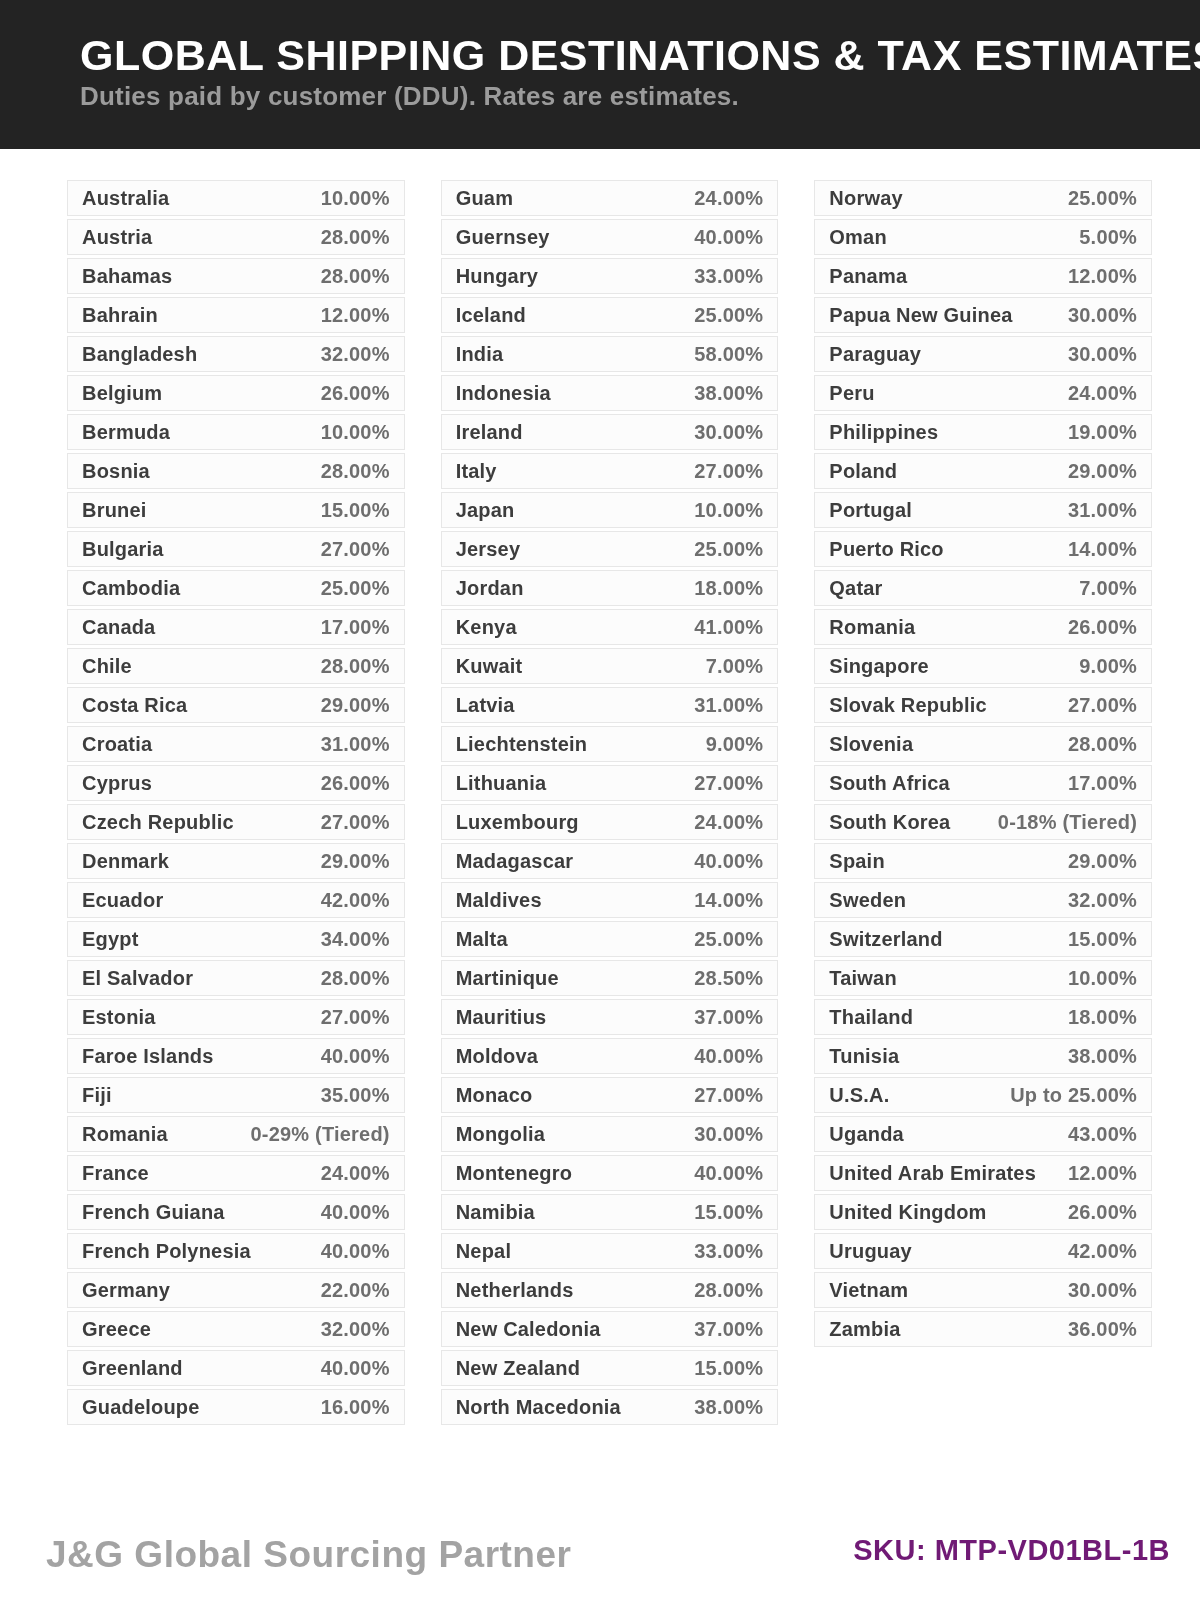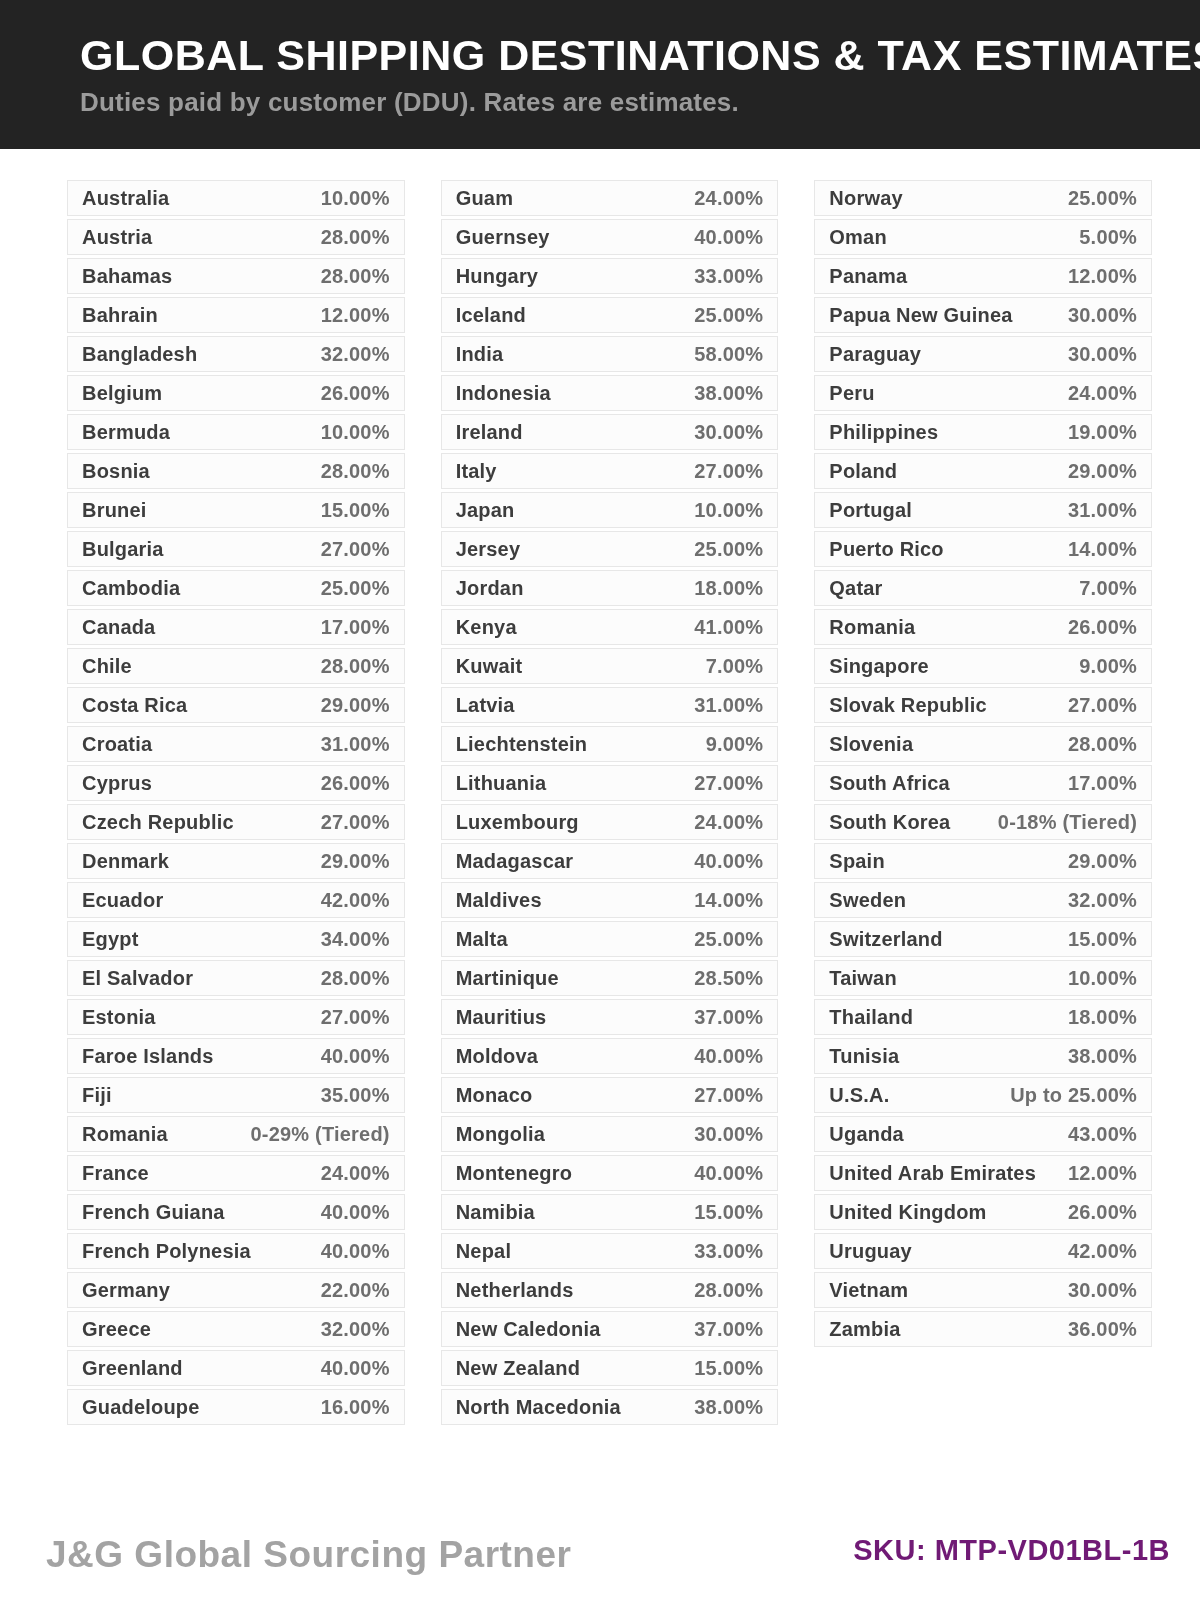--- a/index.html
+++ b/index.html
@@ -14,21 +14,21 @@
   .header {
     height: 149px; background: #232323;
     padding: 33px 50px 0 80px;
   }
   .header .title {
     color: #ffffff; font-size: 43px; font-weight: 700;
     letter-spacing: 0.5px; line-height: 1.05; white-space: nowrap;
   }
   .header .subtitle {
     color: #9b9b9b; font-size: 26px; font-weight: 700;
-    margin-top: 9px; letter-spacing: 0.2px;
+    margin-top: 3px; letter-spacing: 0.2px;
   }
 
   .table-area {
     display: flex; gap: 9px;
     padding: 31px 48px 0 40px;
   }
   .col { flex: 1 1 0; min-width: 0; margin-left: 27px; }
 
   .row {
     display: flex; justify-content: space-between; align-items: center;

